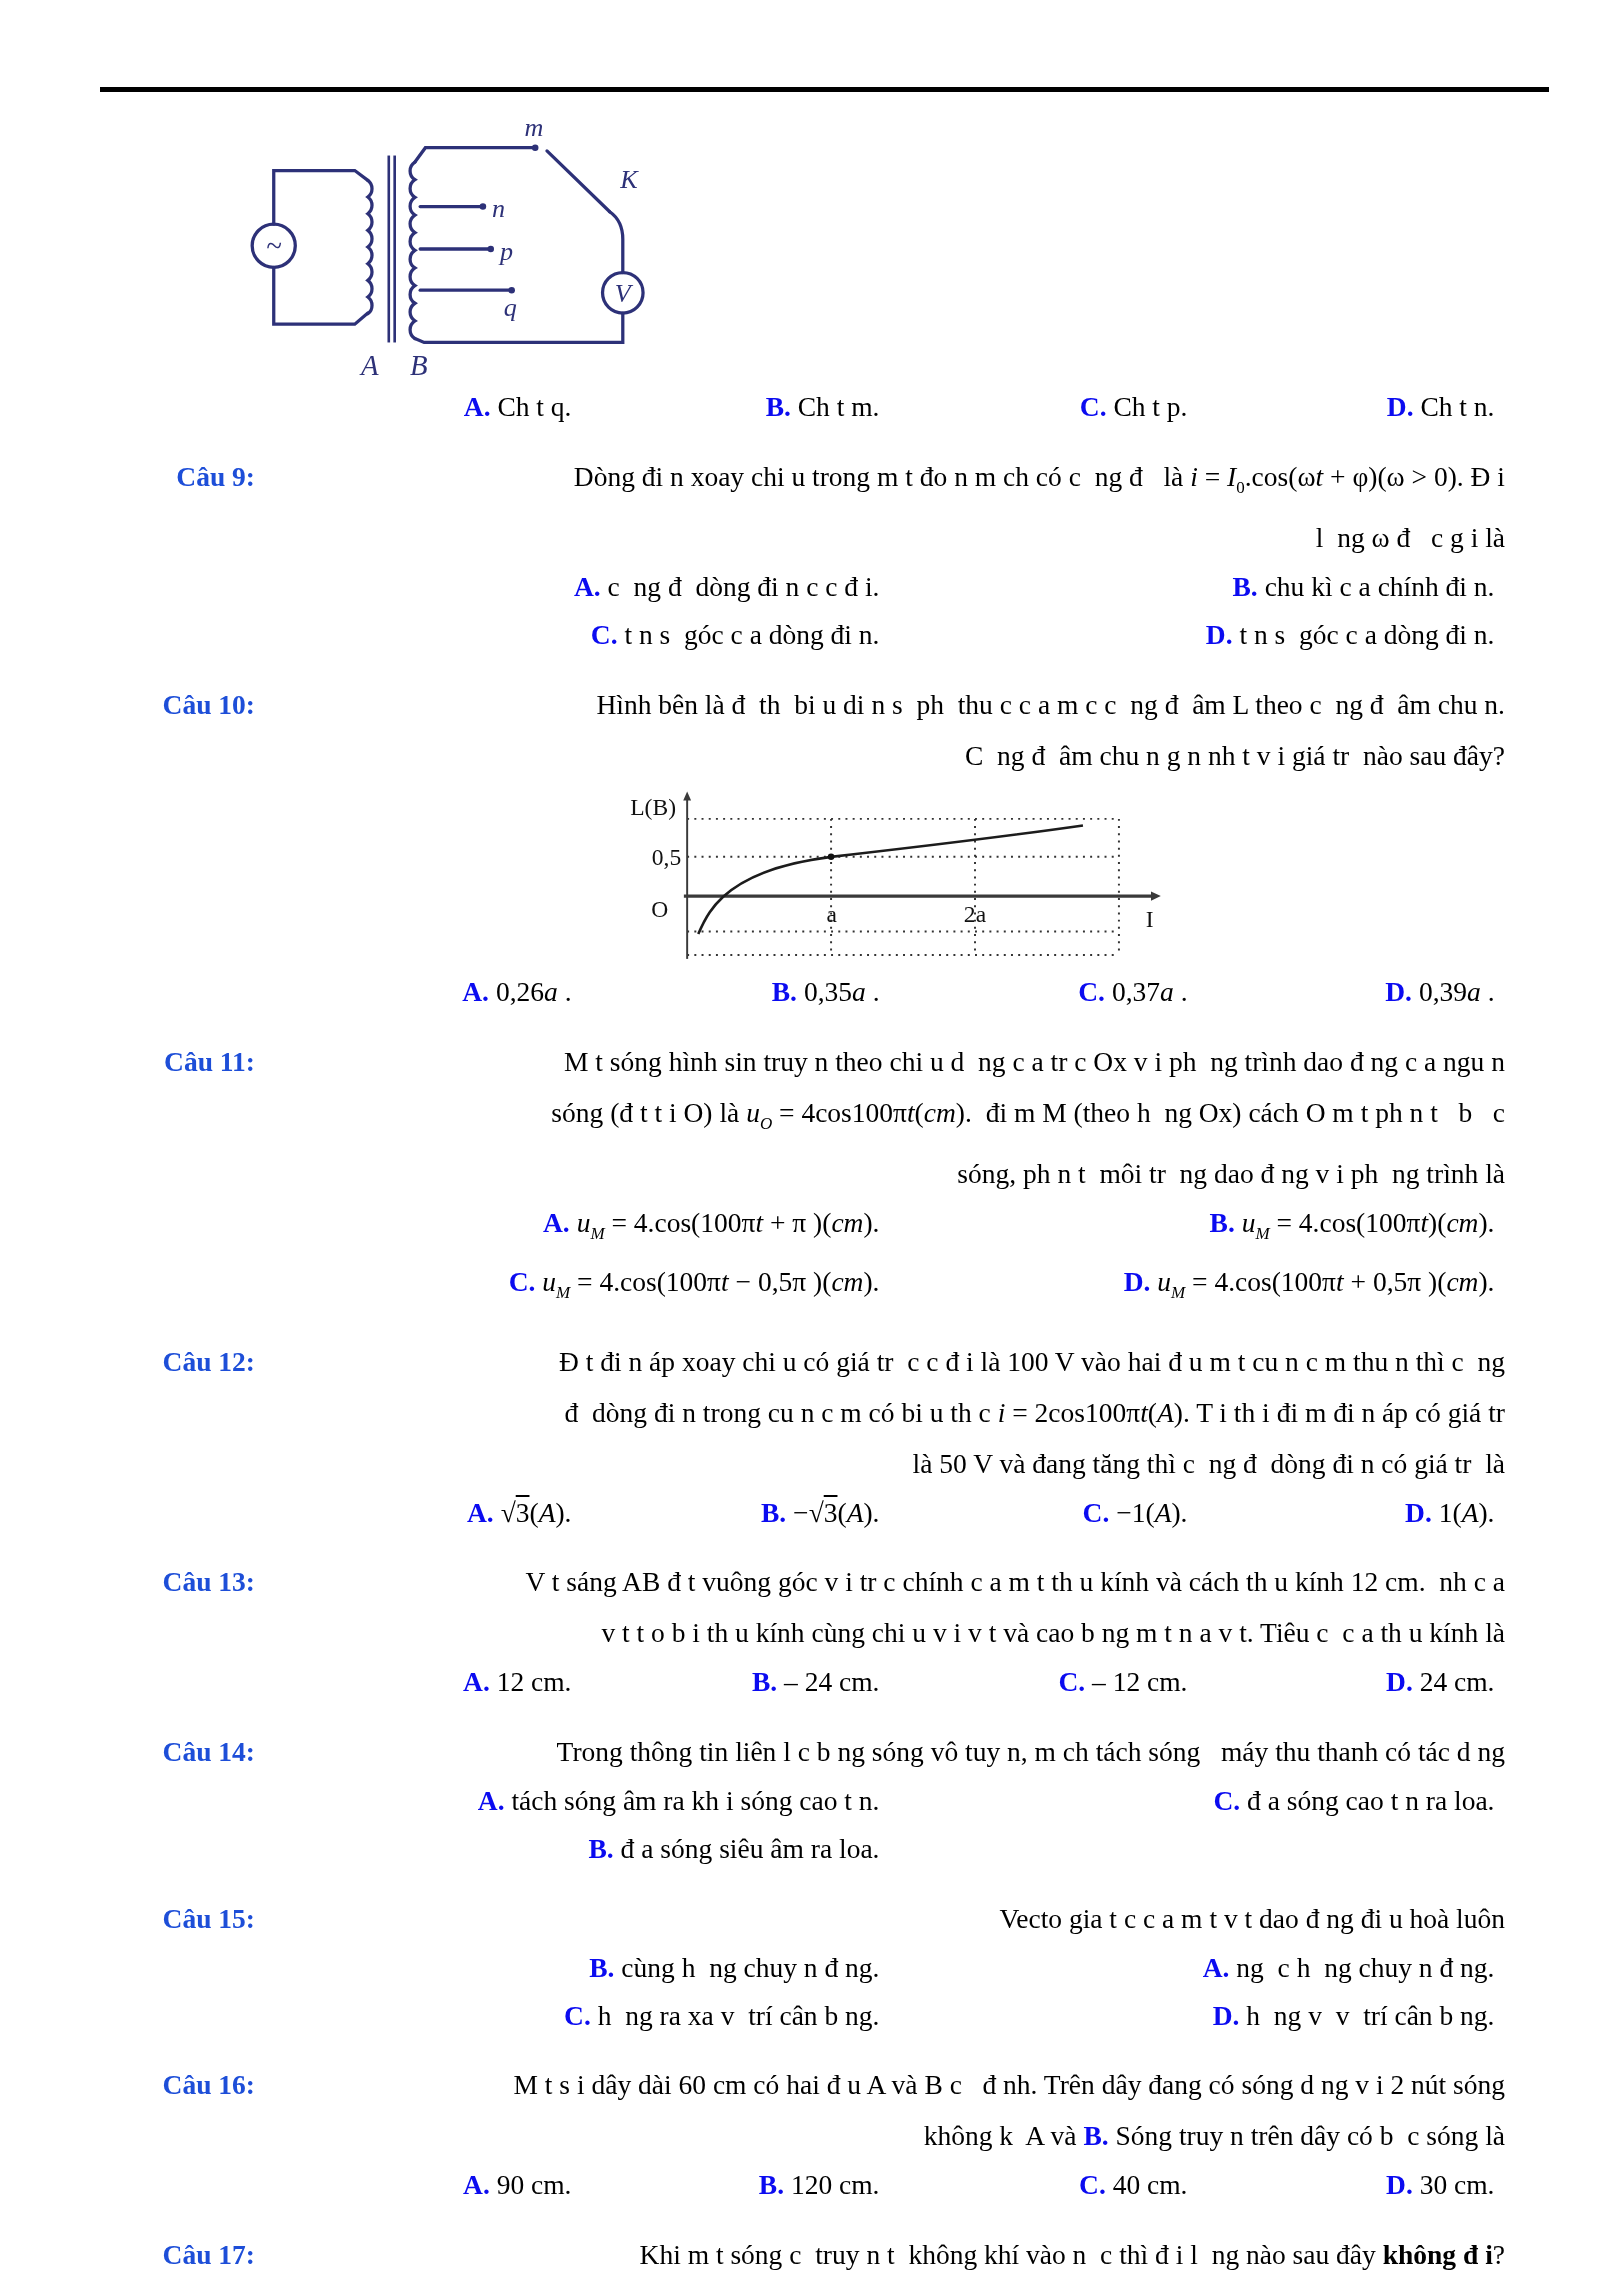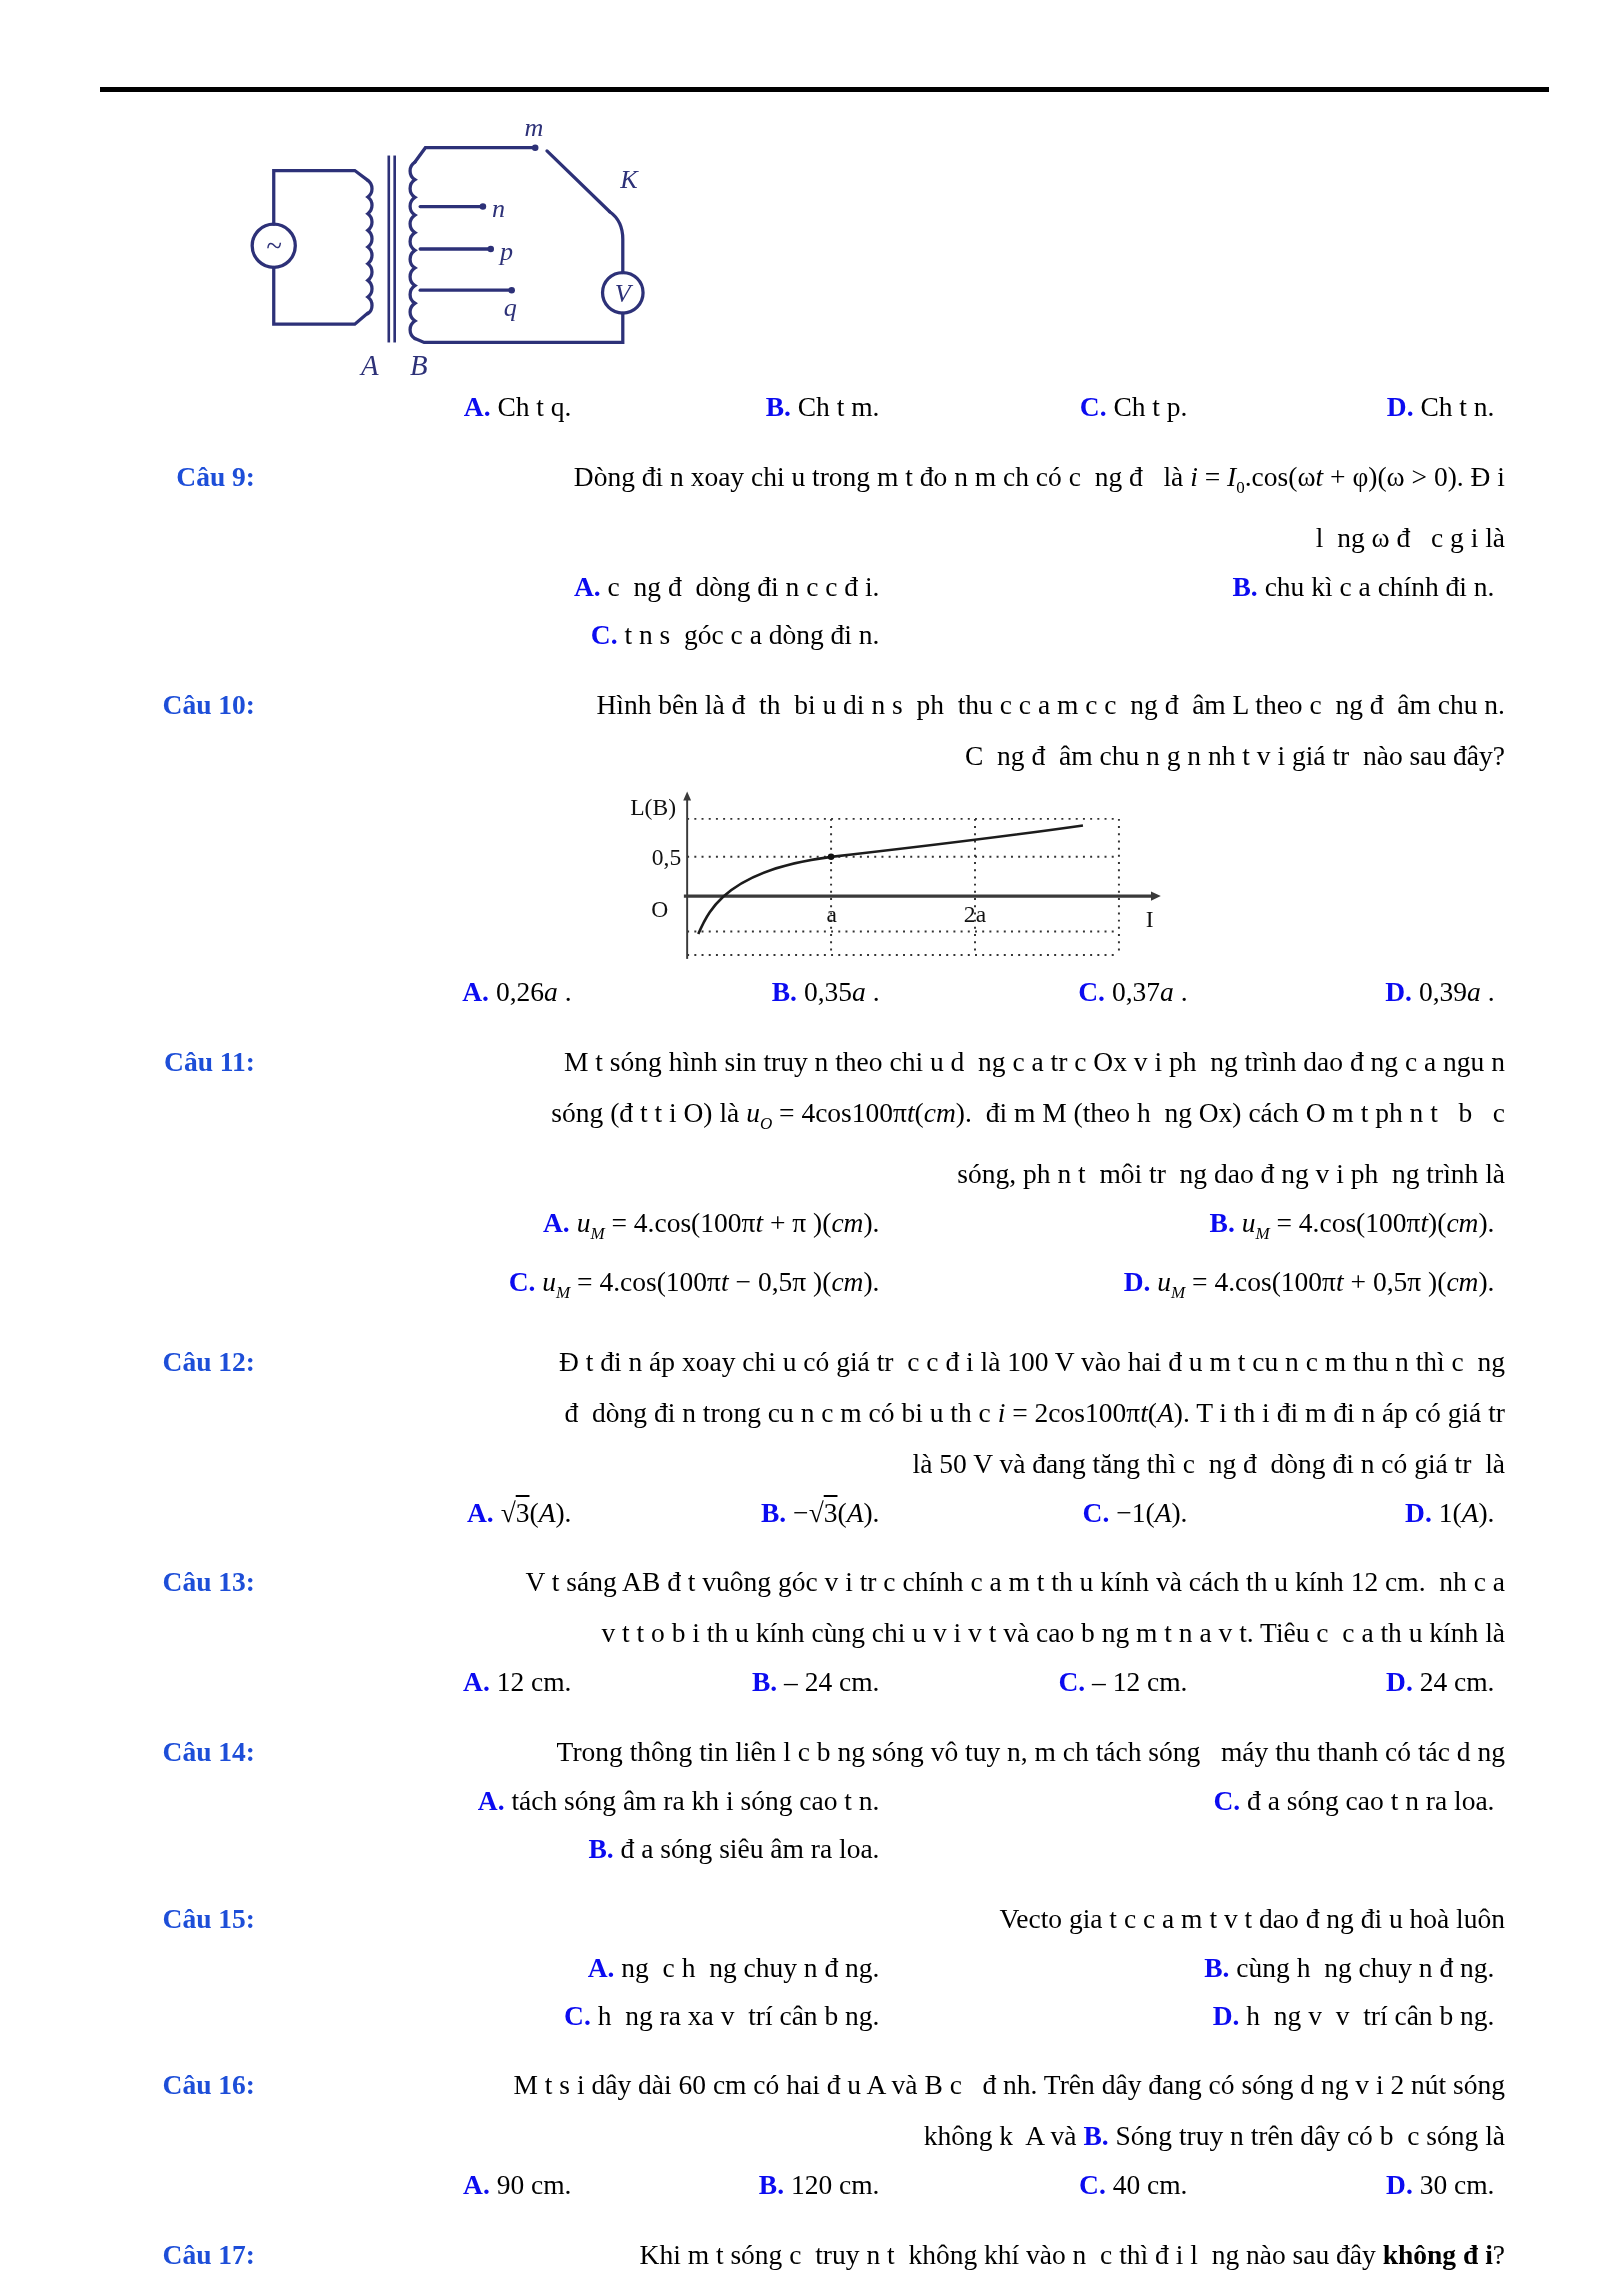--- a/index.html
+++ b/index.html
@@ -116,20 +116,21 @@
       </div>
       <div class="q">
         <div class="q-label">Câu 9:</div>
         <div class="q-body">
           <div class="q-line"><span class="r-n">Dòng đi n xoay chi u trong m t đo n m ch có c  ng đ   là </span><span class="r-i">i</span><span class="r-n"> = </span><span class="r-i">I</span><span class="r-sub">0</span><span class="r-n">.cos(ω</span><span class="r-i">t</span><span class="r-n"> + φ)(ω &gt; 0). Đ i</span></div>
           <div class="q-line"><span class="r-n">l  ng ω đ   c g i là</span></div>
           <div class="opts cols2">
             <div class="opt"><span class="opt-k">A.</span> <span class="r-n">c  ng đ  dòng đi n c c đ i.</span></div>
             <div class="opt"><span class="opt-k">B.</span> <span class="r-n">chu kì c a chính đi n.</span></div>
             <div class="opt"><span class="opt-k">C.</span> <span class="r-n">t n s  góc c a dòng đi n.</span></div>
+            <div class="opt"><span class="opt-k">D.</span> <span class="r-n">t n s  góc c a dòng đi n.</span></div>
           </div>
         </div>
       </div>
       <div class="q">
         <div class="q-label">Câu 10:</div>
         <div class="q-body">
           <div class="q-line"><span class="r-n">Hình bên là đ  th  bi u di n s  ph  thu c c a m c c  ng đ  âm L theo c  ng đ  âm chu n.</span></div>
           <div class="q-line"><span class="r-n">C  ng đ  âm chu n g n nh t v i giá tr  nào sau đây?</span></div>
           <div id="chart-block" class="chart-wrap">
     <svg width="543" height="177" viewBox="0 0 830 270" style="font-size:42px">
@@ -216,22 +217,22 @@
             <div class="opt"><span class="opt-k">C.</span> <span class="r-n">đ a sóng cao t n ra loa.</span></div>
             <div class="opt"><span class="opt-k">B.</span> <span class="r-n">đ a sóng siêu âm ra loa.</span></div>
           </div>
         </div>
       </div>
       <div class="q">
         <div class="q-label">Câu 15:</div>
         <div class="q-body">
           <div class="q-line"><span class="r-n">Vecto gia t c c a m t v t dao đ ng đi u hoà luôn</span></div>
           <div class="opts cols2">
+            <div class="opt"><span class="opt-k">B.</span> <span class="r-n">cùng h  ng chuy n đ ng.</span></div>
             <div class="opt"><span class="opt-k">A.</span> <span class="r-n">ng  c h  ng chuy n đ ng.</span></div>
-            <div class="opt"><span class="opt-k">B.</span> <span class="r-n">cùng h  ng chuy n đ ng.</span></div>
             <div class="opt"><span class="opt-k">C.</span> <span class="r-n">h  ng ra xa v  trí cân b ng.</span></div>
             <div class="opt"><span class="opt-k">D.</span> <span class="r-n">h  ng v  v  trí cân b ng.</span></div>
           </div>
         </div>
       </div>
       <div class="q">
         <div class="q-label">Câu 16:</div>
         <div class="q-body">
           <div class="q-line"><span class="r-n">M t s i dây dài 60 cm có hai đ u A và B c   đ nh. Trên dây đang có sóng d ng v i 2 nút sóng</span></div>
           <div class="q-line"><span class="r-n">không k  A và </span><span class="r-bb">B.</span><span class="r-n"> Sóng truy n trên dây có b  c sóng là</span></div>

